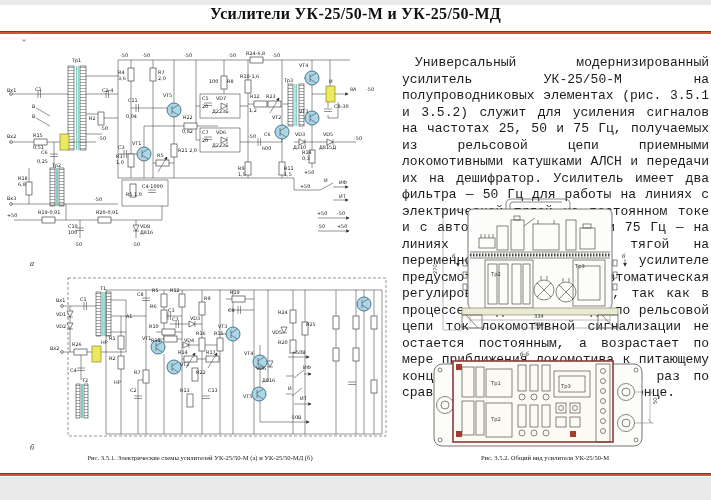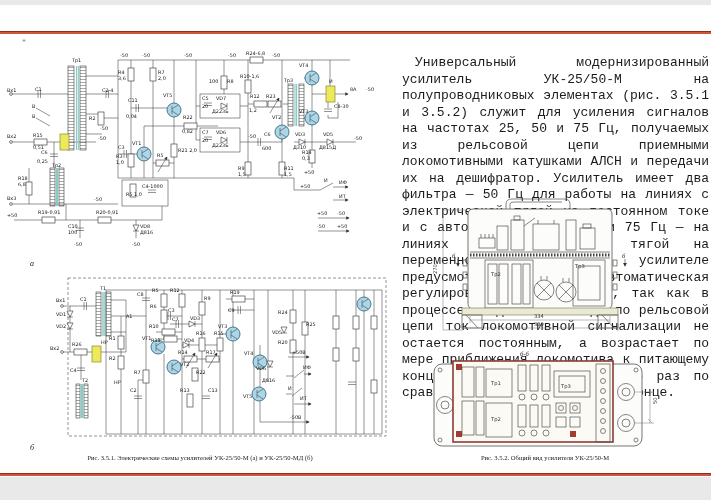--- a/index.html
+++ b/index.html
@@ -37,20 +37,21 @@
   .base{fill:#e9e9d5;stroke:#8a8a60;stroke-width:.7;}
   .rsq{fill:#a33c2e;stroke:none;}
   .draw text{font:5.2px "DejaVu Sans",sans-serif;fill:#333;}
   .draw text.sec{font:italic 6.5px "Liberation Serif",serif;fill:#222;}
 </style>
 </head>
 <body>
 
 <div class="page">
   <div class="band top"></div>
+  <h1 class="title">Усилители УК-25/50-М и УК-25/50-МД</h1>
   <div class="rule" style="top:31px"></div>
   <div class="fnmark">*</div>
 
   <p class="para">Универсальный модернизированный усилитель УК-25/50-М на полупроводниковых элементах (рис. 3.5.1 и 3.5.2) служит для усиления сигналов на частотах 25, 50 и 75 Гц, получаемых из рельсовой цепи приемными локомотивными катушками АЛСН и передачи их на дешифратор. Усилитель имеет два фильтра — 50 Гц для работы на линиях с электрической тягой на постоянном токе и с автономной тягой; 25 и 75 Гц — на линиях с электрической тягой на переменном токе. В усилителе предусмотрена автоматическая регулировка усиления (АРУ), так как в процессе следования поезда по рельсовой цепи ток локомотивной сигнализации не остается постоянным, а возрастает по мере приближения локомотива к питающему концу рельсовой цепи в 10—15 раз по сравнению с током на входном конце.</p>
 
   <svg id="schem" class="schem" width="390" height="404" viewBox="0 0 390 404">
     <defs>
       <marker id="ar" markerWidth="6" markerHeight="6" refX="5" refY="3" orient="auto">
         <path d="M0,0 L6,3 L0,6 Z" fill="#333"></path>
       </marker>

